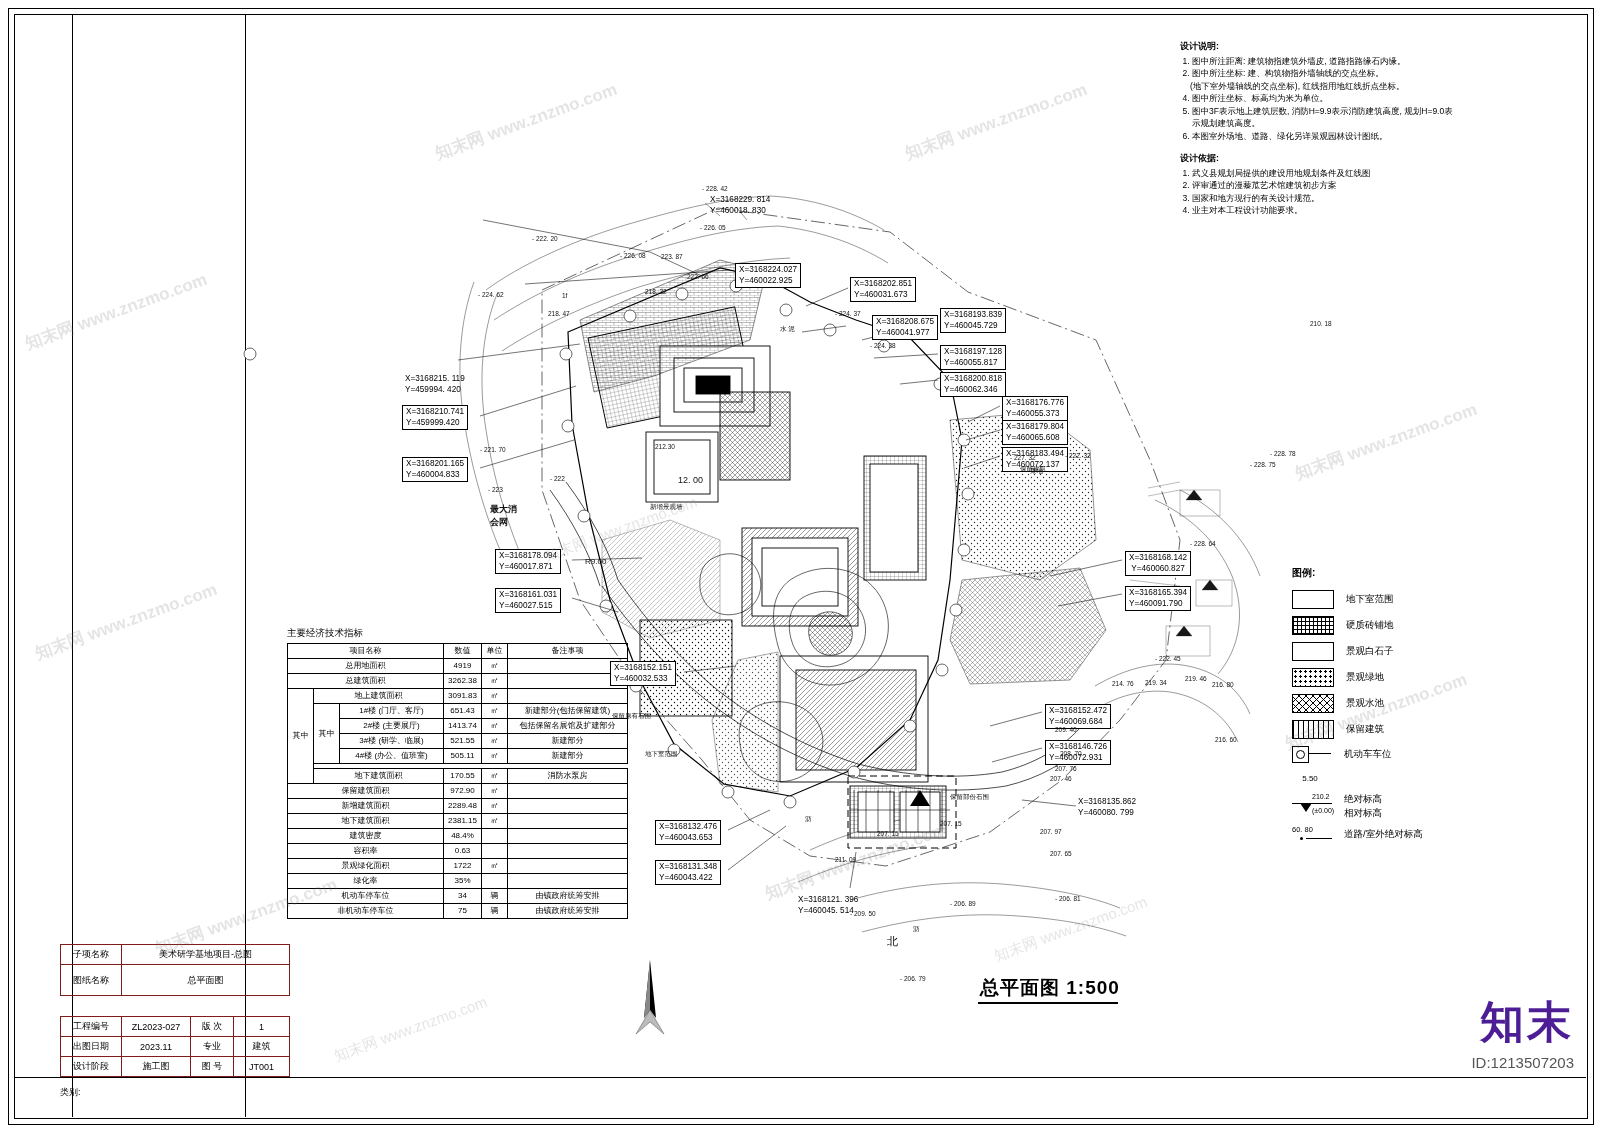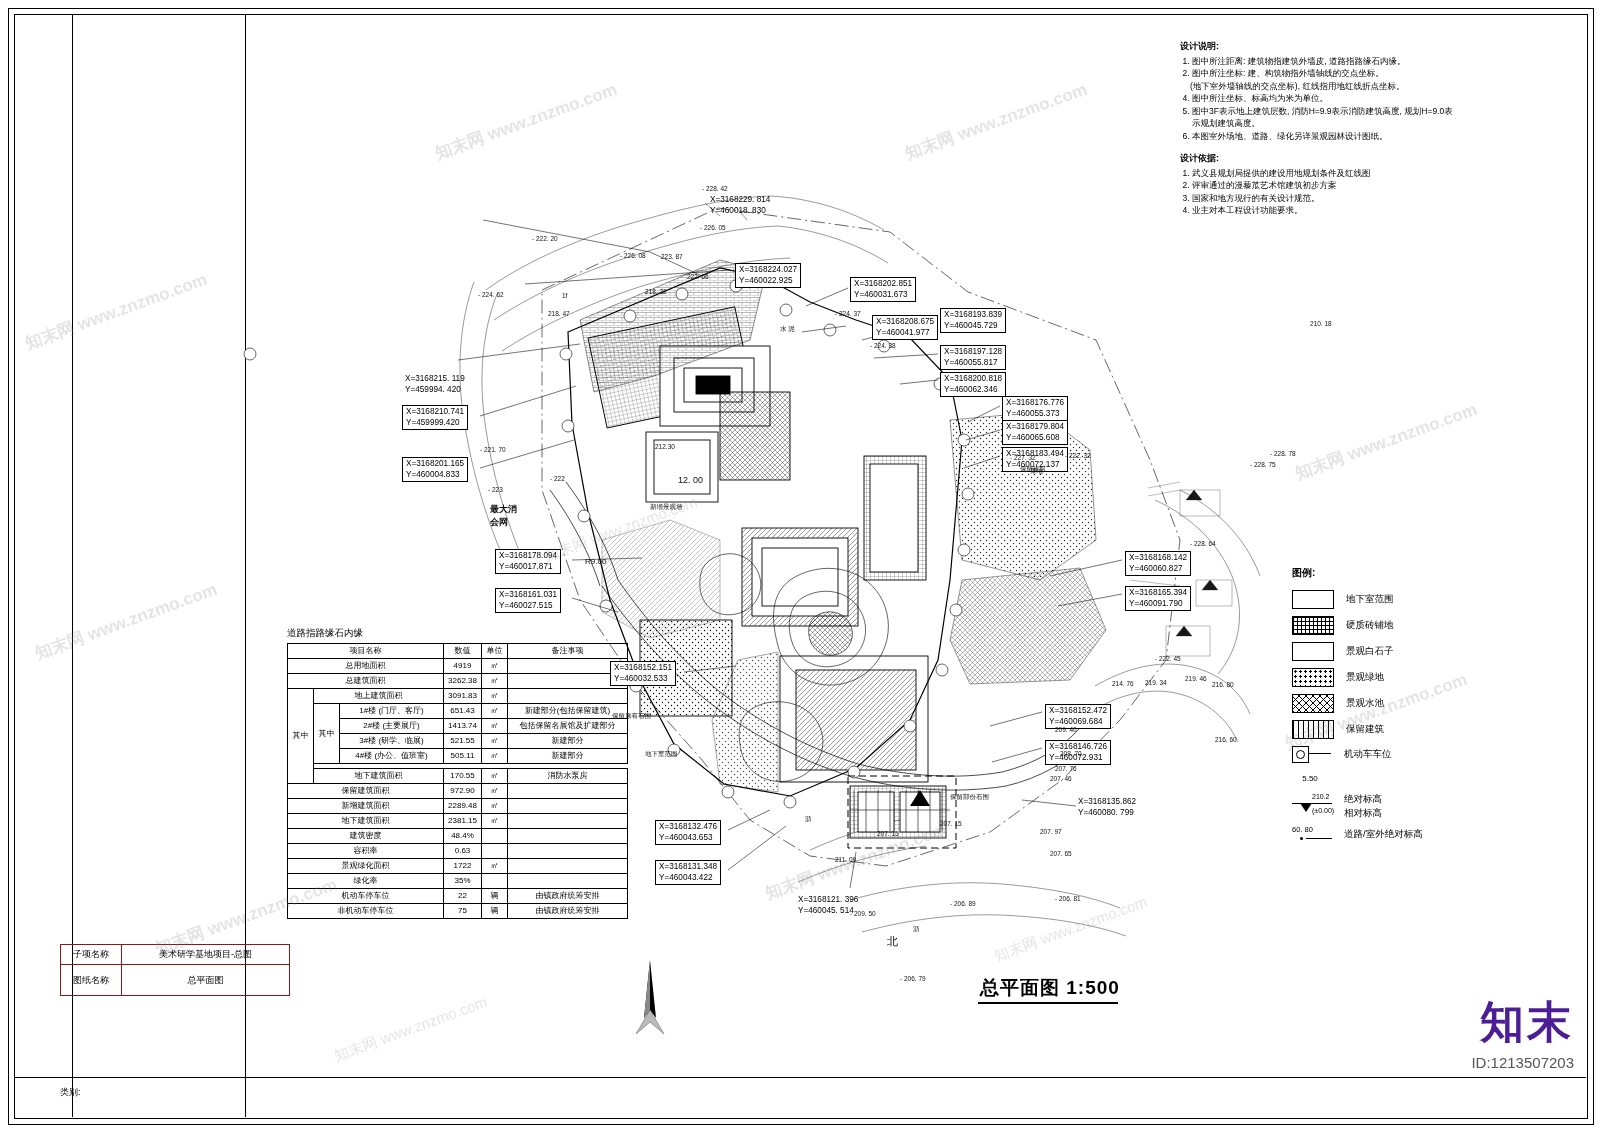--- a/index.html
+++ b/index.html
@@ -175,21 +175,21 @@
       <span class="road-lv">
         <span class="txt">60. 80</span>
         <span class="dot"></span>
           <span class="ln"></span>
       </span>
       <span class="lbl">道路/室外绝对标高</span>
     </div>
   </div>
 
   <div class="econ">
-    <div class="cap">道路指路缘石内缘</div>
+    <div class="cap">主要经济技术指标</div>
     <table class="tb">
       <colgroup>
           <col style="width:26px">
           <col style="width:26px">
           <col style="width:104px">
           <col style="width:38px">
           <col style="width:26px">
           <col style="width:120px">
         </colgroup>
       <tbody>
@@ -289,21 +289,21 @@
         <td></td>
       </tr>
       <tr>
         <td colspan="3">绿化率</td>
         <td>35%</td>
         <td></td>
         <td></td>
       </tr>
       <tr>
         <td colspan="3">机动车停车位</td>
-        <td>22</td>
+        <td>34</td>
         <td>辆</td>
         <td>由镇政府统筹安排</td>
       </tr>
       <tr>
         <td colspan="3">非机动车停车位</td>
         <td>75</td>
         <td>辆</td>
         <td>由镇政府统筹安排</td>
       </tr>
     </tbody>
@@ -313,20 +313,42 @@
   <div class="tblock">
     <table class="tblk">
       <tbody>
           <tr>
         <td class="k">子项名称</td>
         <td>美术研学基地项目-总图</td>
       </tr>
       <tr>
         <td class="k">图纸名称</td>
         <td style="height:30px;">总平面图</td>
+      </tr>
+    </tbody>
+      </table>
+    <table class="tblk" style="margin-top:20px;">
+      <tbody>
+          <tr>
+        <td class="k">工程编号</td>
+        <td style="width:62px;">ZL2023-027</td>
+        <td style="width:36px;">版 次</td>
+        <td>1</td>
+      </tr>
+      <tr>
+        <td class="k">出图日期</td>
+        <td>2023.11</td>
+        <td>专业</td>
+        <td>建筑</td>
+      </tr>
+      <tr>
+        <td class="k">设计阶段</td>
+        <td>施工图</td>
+        <td>图 号</td>
+        <td>JT001</td>
       </tr>
     </tbody>
       </table>
   </div>
   <div class="cat">类别:</div>
 
   <div class="plan">
 
     <svg class="d" width="1040" height="1010" viewBox="0 0 1040 1010">
       <defs>
@@ -579,21 +601,21 @@
       <span>Y=460043.653</span>
     </div>
     <div class="coord" style="left:405px;top:840px;">
       <span>X=3168131.348</span><br>
       <span>Y=460043.422</span>
     </div>
     <div class="coord" style="left:548px;top:875px;border:none;background:none;padding:0;">
       <span>X=3168121. 396</span><br>
       <span>Y=460045. 514</span>
     </div>
-    <div class="coord" style="left:875px;top:531px;">
+    <div class="coord" style="left:875px;top:531px;text-align:center;">
       <span>X=3168168.142</span><br>
       <span>Y=460060.827</span>
     </div>
     <div class="coord" style="left:875px;top:566px;">
       <span>X=3168165.394</span><br>
       <span>Y=460091.790</span>
     </div>
     <div class="coord" style="left:795px;top:684px;">
       <span>X=3168152.472</span><br>
       <span>Y=460069.684</span>

